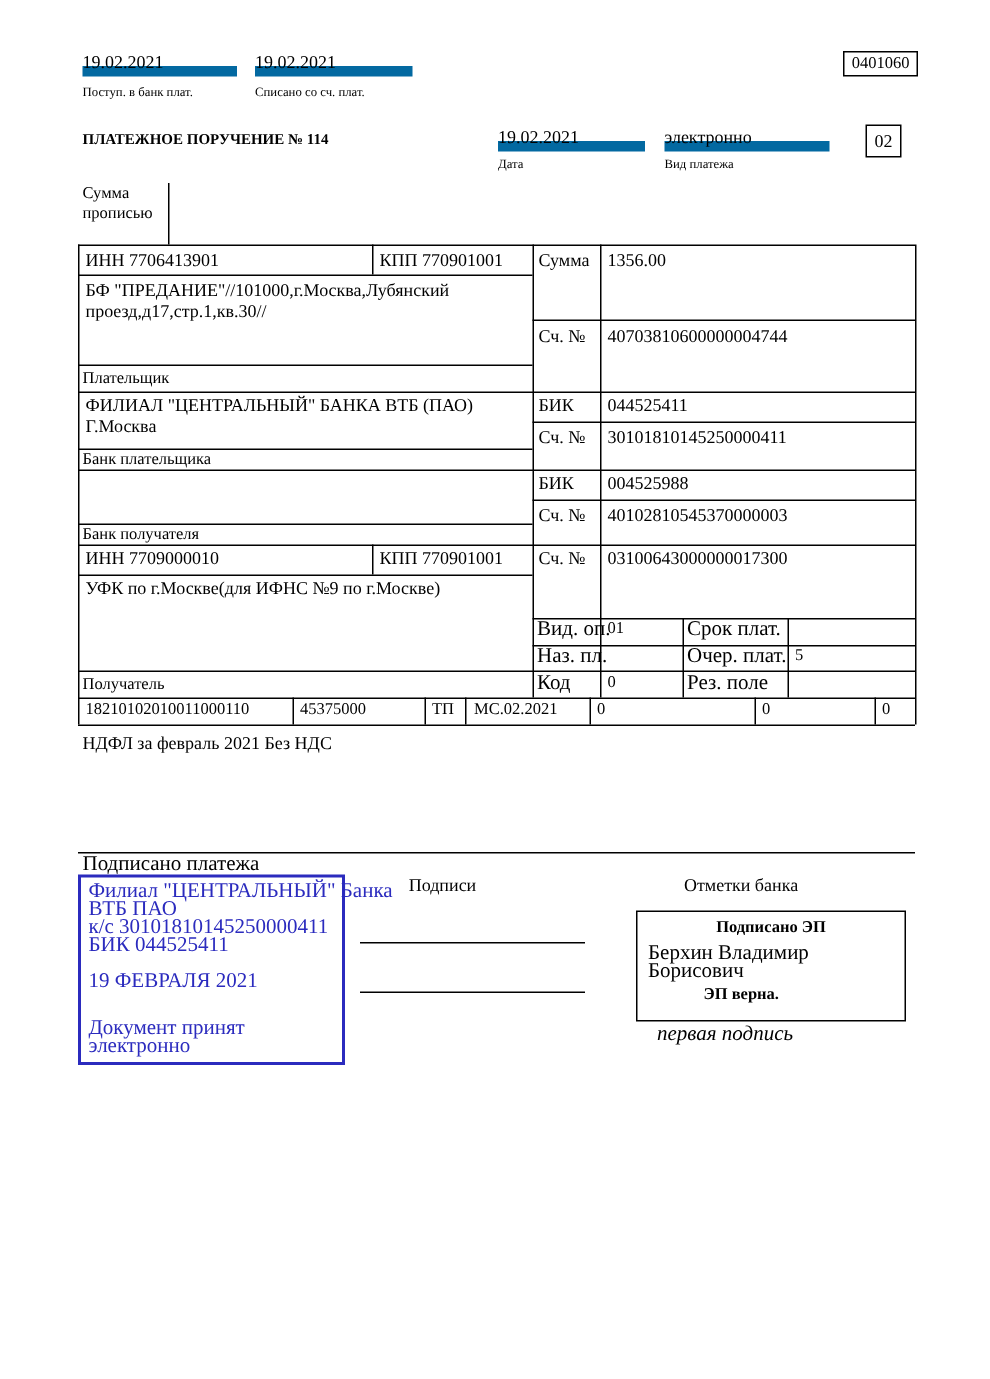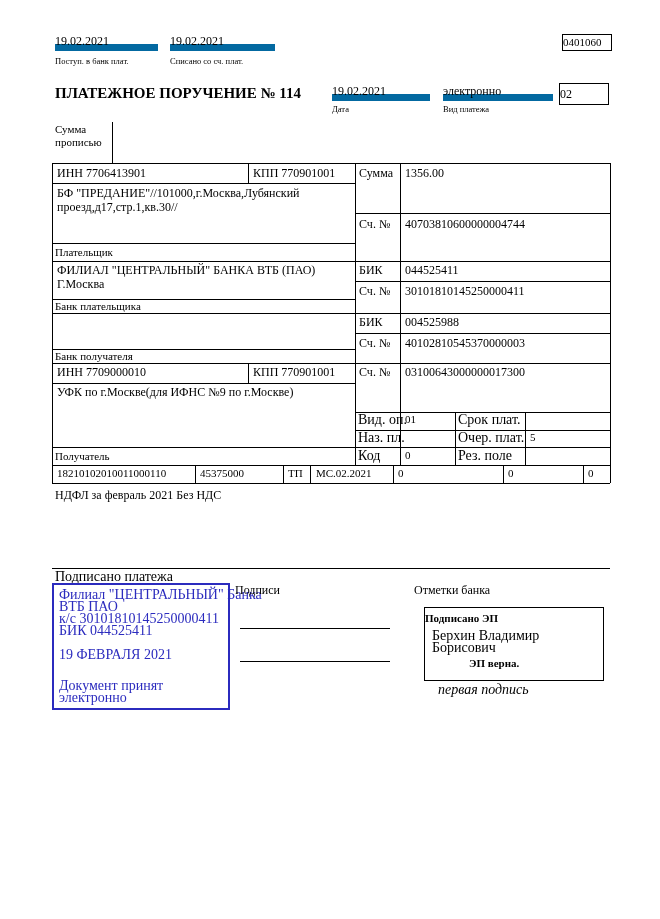--- a/index.html
+++ b/index.html
@@ -1,27 +1,27 @@
 <!DOCTYPE html>
 <html style="--stamp-blue: #2b2bbe;"><head>
 <meta charset="utf-8">
 <style>
   * { box-sizing: border-box; margin: 0; padding: 0; }
   html, body { background: #ffffff; }
   body { font-family: "Liberation Serif", serif; color: #000; }
   #page { position: relative; width: 660px; height: 919px; background: #fff; overflow: hidden; }
   .abs { position: absolute; }
-  .t13 { font-size: 15px; line-height: 15px; }
+  .t13 { font-size: 10px; line-height: 15px; }
   .t12 { font-size: 12px; line-height: 14px; }
   .t11 { font-size: 11px; line-height: 13px; }
   .t10 { font-size: 14px; line-height: 12px; }
   .t8  { font-size: 8.5px; line-height: 10px; }
   .b { font-weight: bold; }
   .i { font-style: italic; margin-top: 40px; }
-  .ctr { }
+  .ctr { text-align: center; }
   .pre { white-space: pre; }
   .box { border: 1px solid #000; }
   .ul { border-bottom: 7px solid #0369a1; }
   .hl { position: absolute; height: 0; border-top: 1px solid #000; }
   .vl { position: absolute; width: 0; border-left: 1px solid #000; }
   .stamp { border: 2px solid var(--stamp-blue, #2b2bbe); color: var(--stamp-blue, #2b2bbe); }
 </style>
 </head>
 <body>
 
@@ -31,21 +31,21 @@
   <div class="abs t8" style="left:55px;top:56px">Поступ. в банк плат.</div>
   <div class="abs t12 ul" style="left:170px;top:34px;width:105px;height:17px">19.02.2021</div>
   <div class="abs t8" style="left:170px;top:56px">Списано со сч. плат.</div>
   <div class="abs t11 box ctr" style="left:562px;top:34px;width:50px;height:17px;line-height:15px">0401060</div>
 
   <div class="abs t13 b" style="left:55px;top:86px">ПЛАТЕЖНОЕ ПОРУЧЕНИЕ № 114</div>
   <div class="abs t12 ul" style="left:332px;top:84px;width:98px;height:17px">19.02.2021</div>
   <div class="abs t8" style="left:332px;top:104px">Дата</div>
   <div class="abs t12 ul" style="left:443px;top:84px;width:110px;height:17px">электронно</div>
   <div class="abs t8" style="left:443px;top:104px">Вид платежа</div>
-  <div class="abs t12 box ctr" style="left:559px;top:83px;width:50px;height:22px;line-height:20px">02</div>
+  <div class="abs t12 box ctr" style="left:577px;top:83px;width:24px;height:22px;line-height:20px">02</div>
 
   <div class="abs t11 pre" style="left:55px;top:123px">Сумма
 прописью</div>
   <div class="vl" style="left:112px;top:122px;height:41px"></div>
 
   <div class="hl" style="left:52px;top:163px;width:558px"></div>
   <div class="hl" style="left:52px;top:183px;width:303px"></div>
   <div class="hl" style="left:355px;top:213px;width:255px"></div>
   <div class="hl" style="left:52px;top:243px;width:303px"></div>
   <div class="hl" style="left:52px;top:261px;width:558px"></div>

